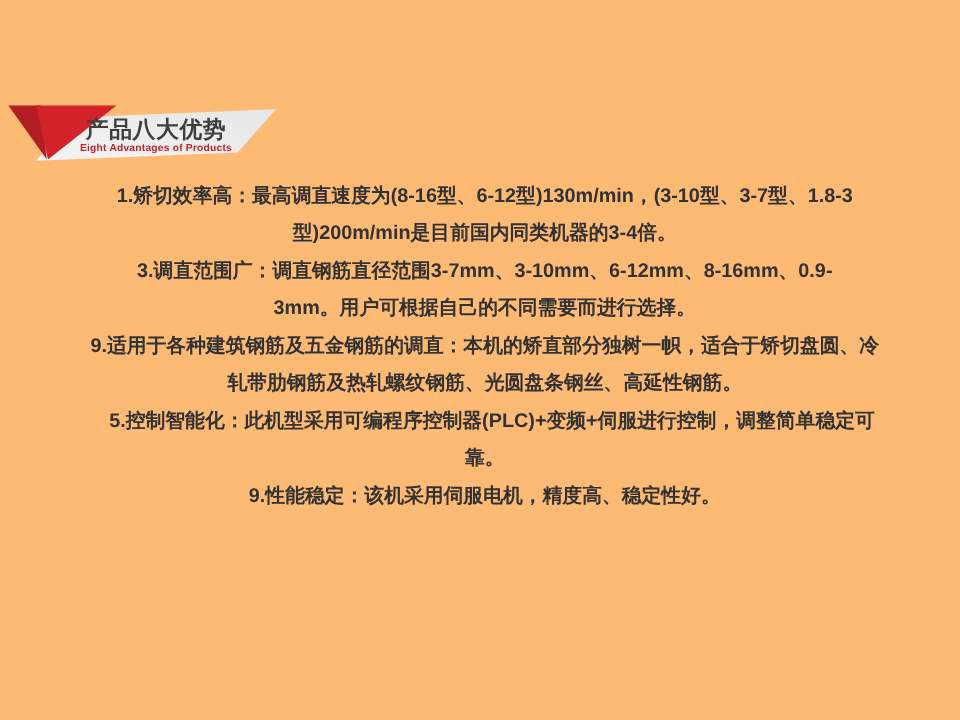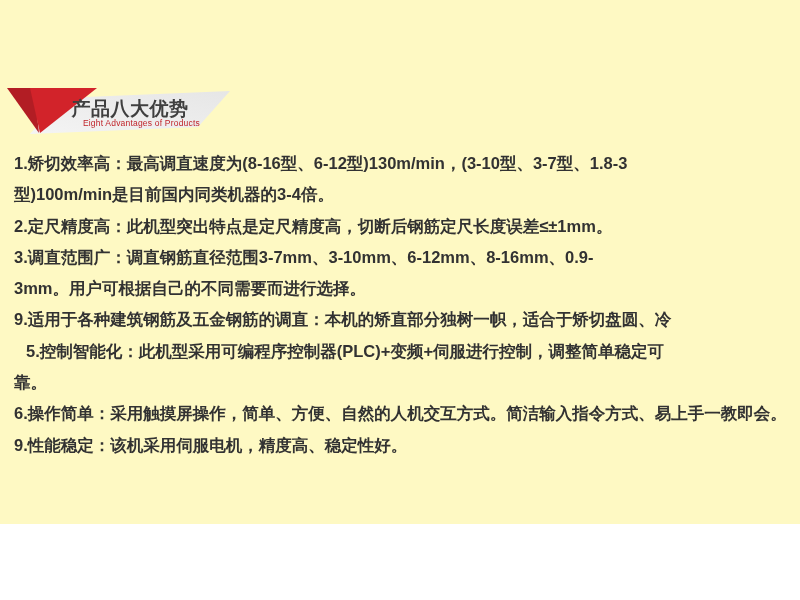--- a/index.html
+++ b/index.html
@@ -3,22 +3,22 @@
 <meta charset="utf-8">
 <style>
   html, body {
     margin: 0;
     padding: 0;
     background: #ffffff;
   }
   .page {
     position: relative;
     width: 800px;
-    height: 524px;
-    background: #fef9c3;
+    height: 600px;
+    background: #fdba74;
     overflow: hidden;
     font-family: "Liberation Sans", sans-serif;
   }
   .header {
     position: absolute;
     left: 0;
     top: 80px;
     width: 280px;
     height: 70px;
   }
@@ -38,41 +38,42 @@
     letter-spacing: 0.5px;
     color: #3f3f3f;
     line-height: 19px;
     white-space: nowrap;
   }
   .header-subtitle {
     position: absolute;
     left: 60px;
     top: 38px;          
     width: 140px;
-    text-align: right;
+    text-align: center;
     font-size: 8.5px;
-    font-weight: 400;
+    font-weight: 700;
     letter-spacing: 0.2px;
     color: #c0242a;
     white-space: nowrap;
   }
   .advantages {
     position: absolute;
     left: 14px;
     top: 148px;
     width: 780px;
   }
   .adv-line {
     height: 31.3px;
     line-height: 31.3px;
     white-space: nowrap;
     font-size: 16.5px;
     font-weight: 700;
     color: #323232;
     letter-spacing: 0;
+    text-align: center;
   }
 </style>
 </head>
 <body>
 
 <div class="page">
 
   <div class="header">
     <svg width="280" height="70" viewBox="0 80 280 70">
       <defs>
@@ -87,24 +88,23 @@
       <polygon points="7,88 34,88 39,133" fill="#b21d24"></polygon>
 
       <polygon points="30,88 97,88 40,133" fill="#d2232a"></polygon>
     </svg>
     <div class="header-title">产品八大优势</div>
     <div class="header-subtitle">Eight Advantages of Products</div>
   </div>
 
   <div class="advantages" id="advantages">
       <div class="adv-line" style="color: rgb(50, 50, 50);">1.矫切效率高：最高调直速度为(8-16型、6-12型)130m/min，(3-10型、3-7型、1.8-3</div>
-      <div class="adv-line" style="color: rgb(50, 50, 50);">型)100m/min是目前国内同类机器的3-4倍。</div>
-      <div class="adv-line" style="color: rgb(50, 50, 50);">2.定尺精度高：此机型突出特点是定尺精度高，切断后钢筋定尺长度误差≤±1mm。</div>
+      <div class="adv-line" style="color: rgb(50, 50, 50);">型)200m/min是目前国内同类机器的3-4倍。</div>
       <div class="adv-line" style="color: rgb(50, 50, 50);">3.调直范围广：调直钢筋直径范围3-7mm、3-10mm、6-12mm、8-16mm、0.9-</div>
       <div class="adv-line" style="color: rgb(50, 50, 50);">3mm。用户可根据自己的不同需要而进行选择。</div>
       <div class="adv-line" style="color: rgb(50, 50, 50);">9.适用于各种建筑钢筋及五金钢筋的调直：本机的矫直部分独树一帜，适合于矫切盘圆、冷</div>
+      <div class="adv-line" style="color: rgb(50, 50, 50);">轧带肋钢筋及热轧螺纹钢筋、光圆盘条钢丝、高延性钢筋。</div>
       <div class="adv-line" style="color: rgb(50, 50, 50); margin-left: 12px;">5.控制智能化：此机型采用可编程序控制器(PLC)+变频+伺服进行控制，调整简单稳定可</div>
       <div class="adv-line" style="color: rgb(50, 50, 50);">靠。</div>
-      <div class="adv-line" style="color: rgb(50, 50, 50);">6.操作简单：采用触摸屏操作，简单、方便、自然的人机交互方式。简洁输入指令方式、易上手一教即会。</div>
       <div class="adv-line" style="color: rgb(50, 50, 50);">9.性能稳定：该机采用伺服电机，精度高、稳定性好。</div>
     </div>
 
 </div>
 
 </body></html>

